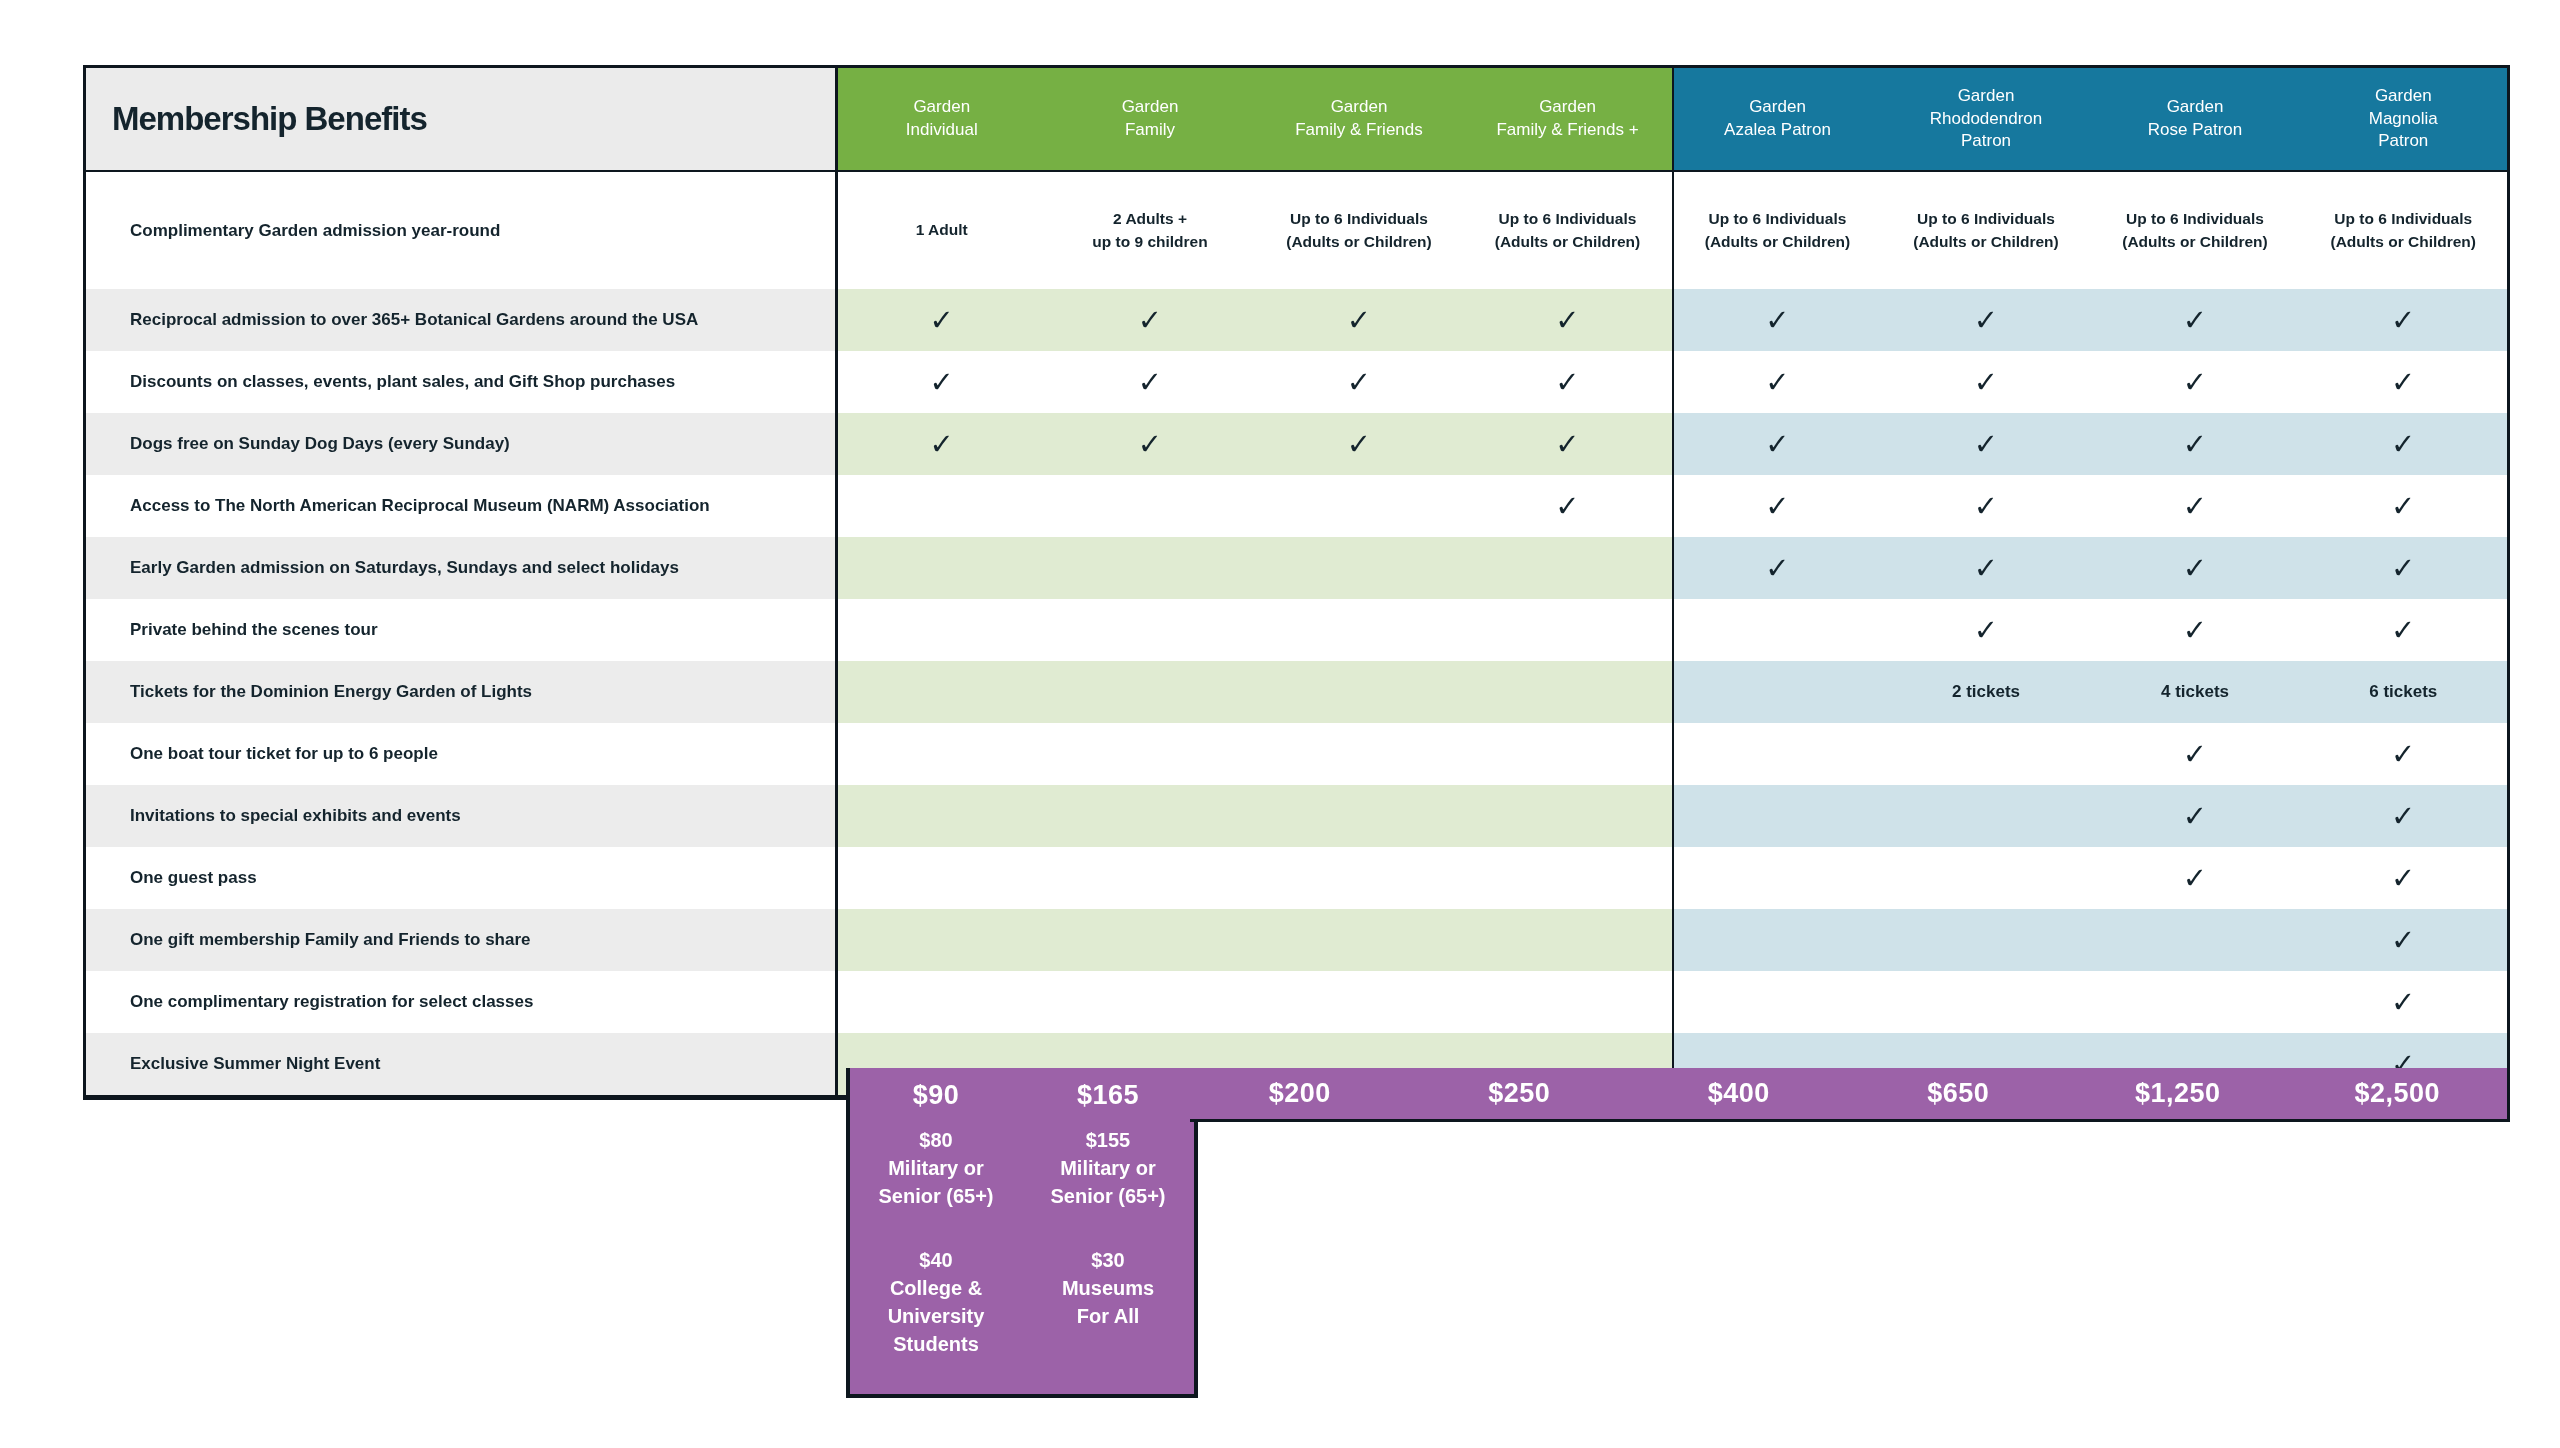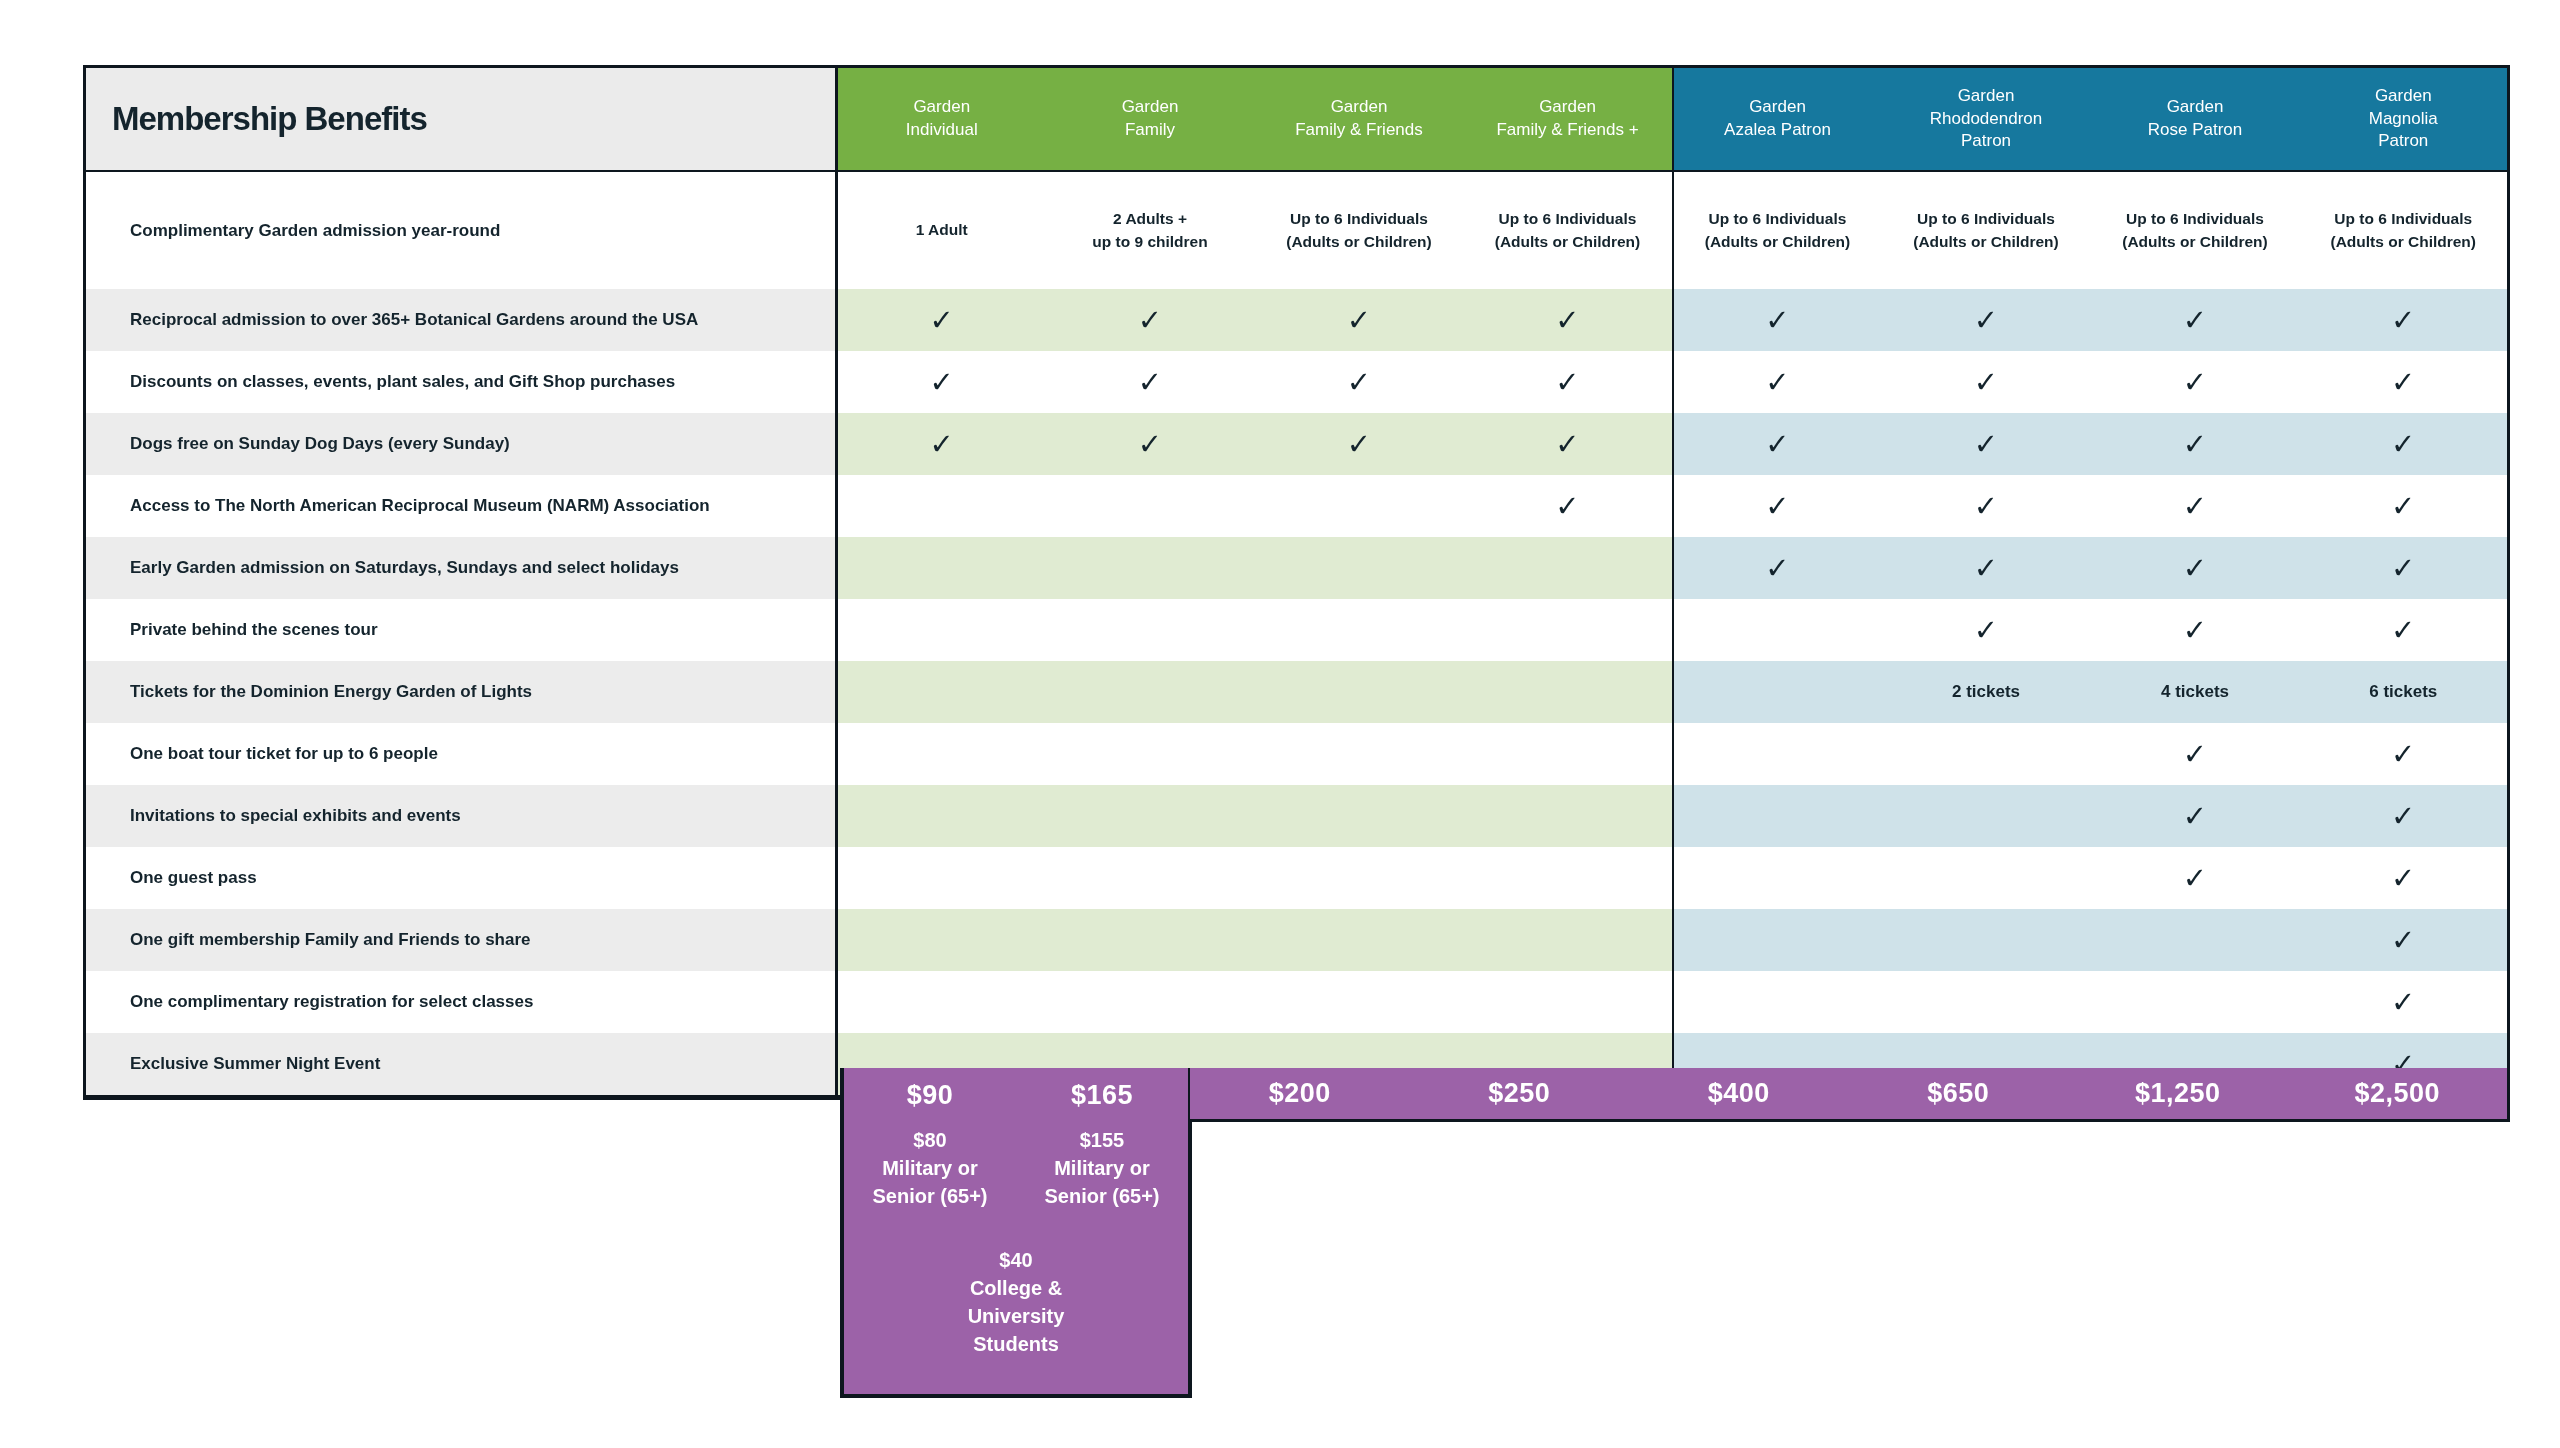--- a/index.html
+++ b/index.html
@@ -38,21 +38,21 @@
   }
   tr.benefit td{height:60px;}
   tr.benefit.shaded td.label{background:#ececec;margin-left:16px;}
   tr.benefit.shaded td.g{background:#e0ebd2;}
   tr.benefit.shaded td.b{background:#cfe2e9;}
   .check{font-size:29px;font-weight:400;color:#14242d;line-height:1;}
   .val{font-weight:bold;font-size:17px;color:#14242d;}
   
   .priceband{position:absolute;left:838px;top:1068px;width:1672px;}
   .pb-left{
-    position:absolute;left:2px;top:0;width:352px;height:330px;
+    position:absolute;left:8px;top:0;width:352px;height:330px;
     background:#9c62a8;border:4px solid #0d161e;border-top:none;box-sizing:border-box;
   }
   .pb-right{
     position:absolute;left:352px;top:0;width:1320px;height:54px;
     background:#9c62a8;border-right:3px solid #0d161e;border-bottom:3px solid #0d161e;
     box-sizing:border-box;display:flex;
   }
   .pb-price-row{display:flex;height:54px;}
   .price{
     flex:1;display:flex;align-items:center;justify-content:center;
@@ -283,20 +283,23 @@
 Senior (65+)</div>
           <div class="disc">$155
 Military or
 Senior (65+)</div>
         </div>
       <div class="pb-sub second" id="pb-sub-2">
           <div class="disc">$40
 College &amp;
 University
 Students</div>
+          <div class="disc">$30
+Museums
+For All</div>
         </div>
     </div>
     <div class="pb-right" id="pb-right-prices">
         <div class="price">$200</div>
         <div class="price">$250</div>
         <div class="price">$400</div>
         <div class="price">$650</div>
         <div class="price">$1,250</div>
         <div class="price">$2,500</div>
       </div>

